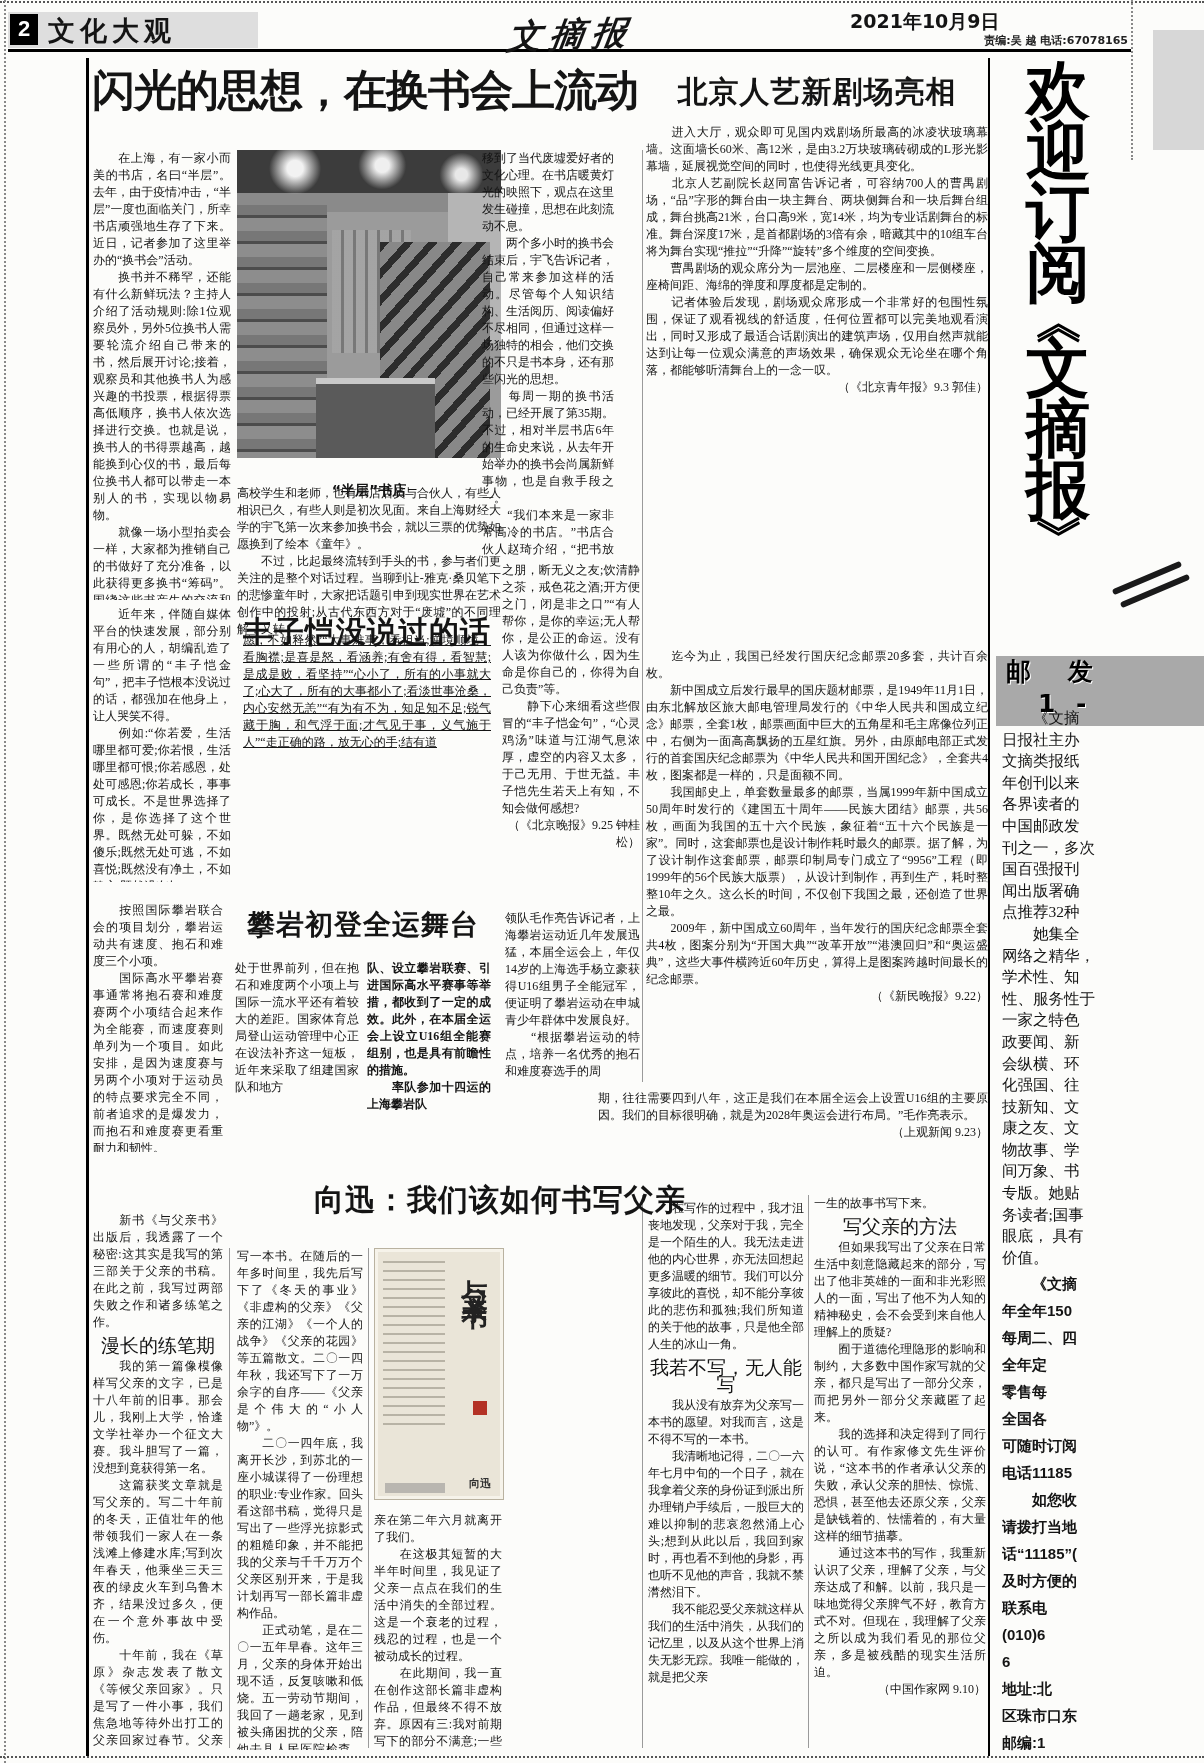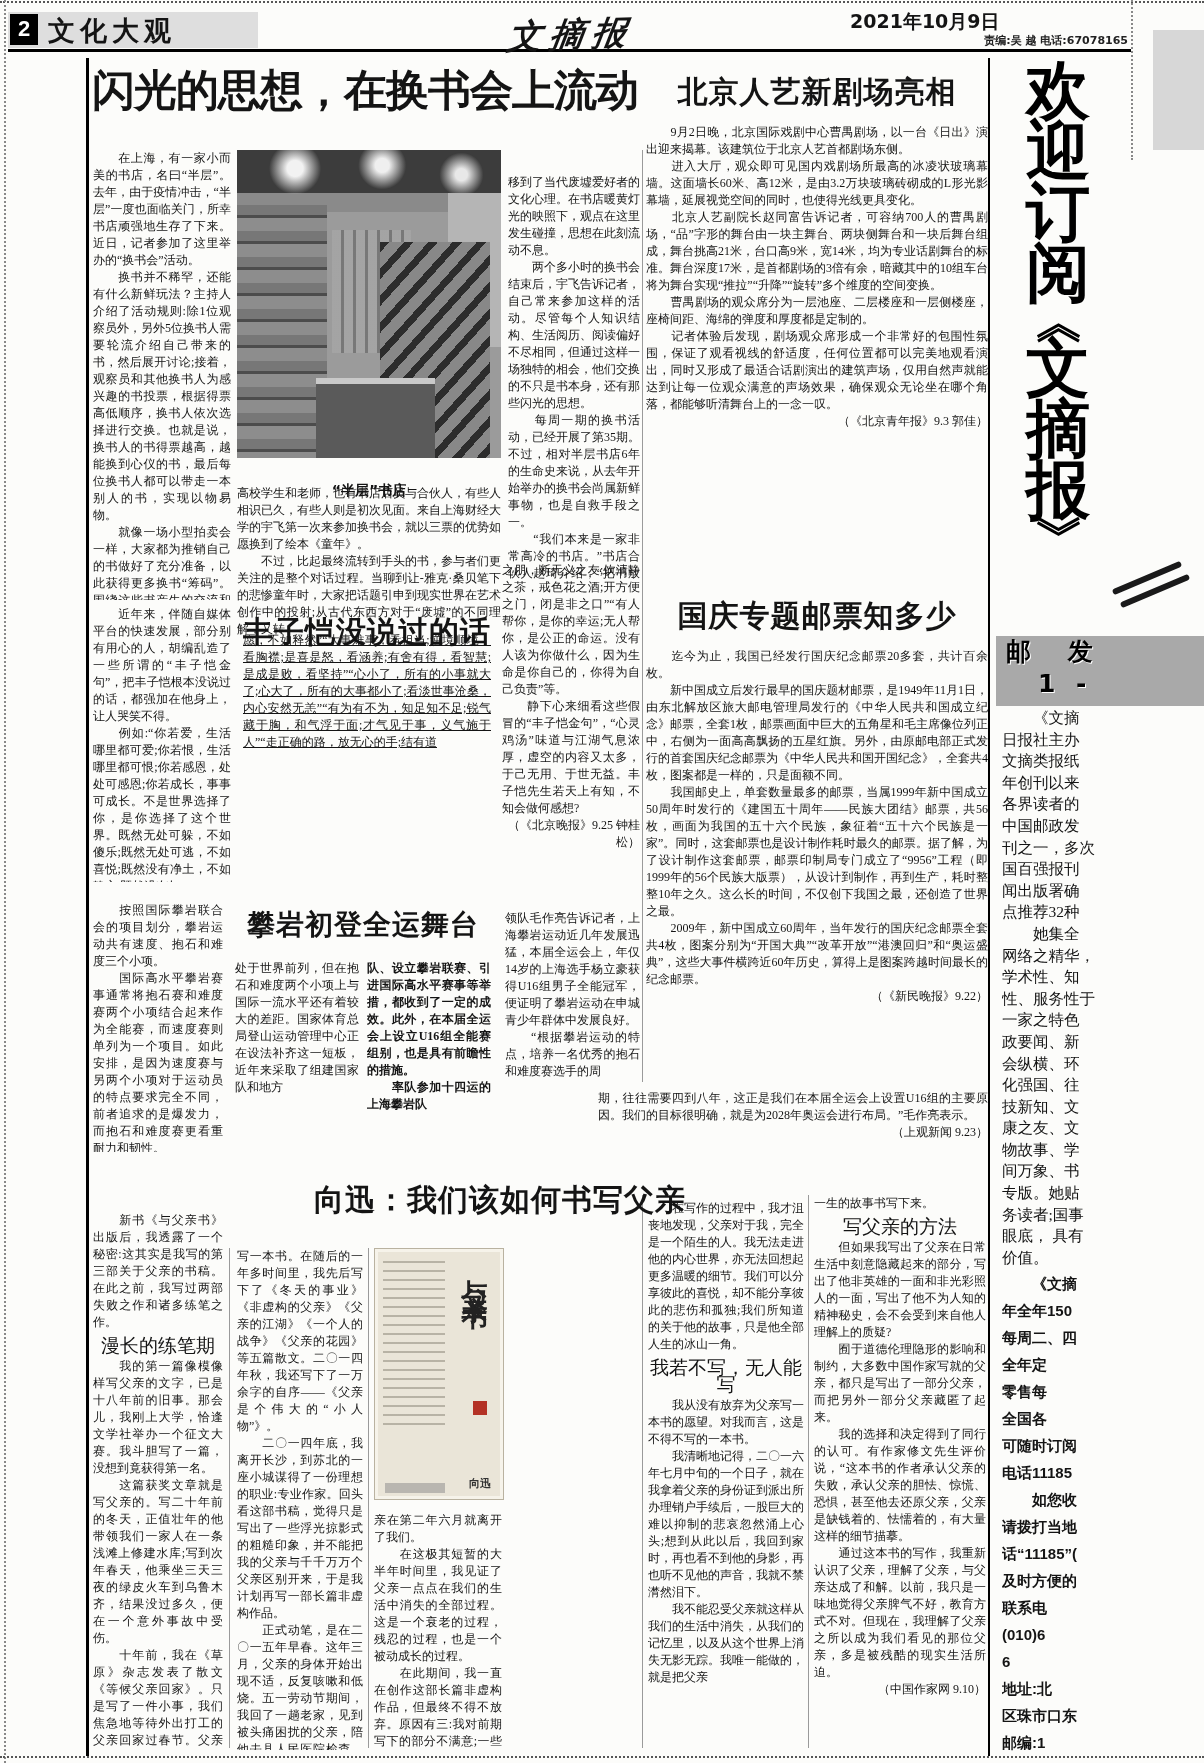--- a/index.html
+++ b/index.html
@@ -53,21 +53,21 @@
   .book-script{position:absolute;left:8px;top:12px;width:62px;height:170px;
      background:repeating-linear-gradient(180deg,rgba(90,85,70,.35) 0 2px,rgba(0,0,0,0) 2px 9px);}
   .book-seal{position:absolute;right:16px;top:152px;width:14px;height:14px;background:#b43226;}
   .book-author{position:absolute;right:12px;bottom:8px;font-size:11px;font-weight:bold;color:#333;}
   .book-pub{position:absolute;left:10px;bottom:6px;width:60px;height:10px;background:#888;opacity:.5;}
   
   .promo{font-family:"DejaVu Sans",sans-serif;font-weight:bold;text-align:center;color:#000;}
   .promo p{margin:0;font-size:64px;line-height:61px;}
   .promo p.br{font-size:46px;line-height:34px;transform:rotate(90deg);}
   .squig{position:absolute;width:74px;height:6px;background:#1a1a1a;transform:rotate(-23deg);border-radius:3px;}
-  .postal-box{background:#a9a9a9;color:#000;overflow:hidden;}
+  .postal-box{background:#a9a9a9;color:#000;overflow:hidden;margin-top:20px;}
   .postal-line{font-family:"DejaVu Sans",sans-serif;font-weight:bold;font-size:25px;line-height:32px;
      letter-spacing:14px;text-shadow:1px 1px 0 #fff;padding-left:10px;white-space:nowrap;}
   .sb{overflow:hidden;}
   .sb p{margin:0;white-space:nowrap;}
   .sb1{font-size:15.5px;line-height:21.6px;}
   .sb2{font-family:"Liberation Sans",sans-serif;font-weight:bold;font-size:15px;line-height:27px;}
   .adbox{background:#d7d7d7;}
 </style>
 </head>
 <body>
@@ -106,34 +106,33 @@
     <div class="shelf2"></div>
     <div class="wall"></div>
     <div class="stairs"></div>
     <div class="desk"></div>
   </div>
   <div class="abs caption" style="left:237px;top:462px;width:264px;">“半层”书店</div>
   <div class="abs tcol" style="left:237px;top:485px;width:264px;height:158px;">
       <p>高校学生和老师，也有书店店员与合伙人，有些人相识已久，有些人则是初次见面。来自上海财经大学的宇飞第一次来参加换书会，就以三票的优势如愿换到了绘本《童年》。</p>
       <p>　　不过，比起最终流转到手头的书，参与者们更关注的是整个对话过程。当聊到让-雅克·桑贝笔下的悲惨童年时，大家把话题引申到现实世界在艺术创作中的投射;从古代东西方对于“废墟”的不同理解，又转</p>
     </div>
-  <div class="abs tcol" style="left:508px;top:150px;width:132px;height:408px;margin-top:24px;">
+  <div class="abs tcol" style="left:482px;top:150px;width:132px;height:408px;">
     <div>
         <p>移到了当代废墟爱好者的文化心理。在书店暖黄灯光的映照下，观点在这里发生碰撞，思想在此刻流动不息。</p>
         <p>　　两个多小时的换书会结束后，宇飞告诉记者，自己常来参加这样的活动。尽管每个人知识结构、生活阅历、阅读偏好不尽相同，但通过这样一场独特的相会，他们交换的不只是书本身，还有那些闪光的思想。</p>
         <p>　　每周一期的换书活动，已经开展了第35期。不过，相对半层书店6年的生命史来说，从去年开始举办的换书会尚属新鲜事物，也是自救手段之一。</p>
         <p>　　“我们本来是一家非常高冷的书店。”书店合伙人赵琦介绍，“把书放在书架上，就是在跟读者交流了。或者说，最好的交流方式就是我选了很多好书，等你过来挑选。”</p>
       </div>
 
   </div>
 
   <div class="abs hl hl-lg" style="left:646px;top:72px;width:342px;">北京人艺新剧场亮相</div>
   <div class="abs tcol" style="left:646px;top:124px;width:342px;height:438px;">
     <div>
-        <p>　　9月2日晚，北京国际戏剧中心曹禺剧场，以一台《日出》演出迎来揭幕。该建筑位于北京人艺首都剧场东侧。</p>
         <p>　　进入大厅，观众即可见国内戏剧场所最高的冰凌状玻璃幕墙。这面墙长60米、高12米，是由3.2万块玻璃砖砌成的L形光影幕墙，延展视觉空间的同时，也使得光线更具变化。</p>
         <p>　　北京人艺副院长赵同富告诉记者，可容纳700人的曹禺剧场，“品”字形的舞台由一块主舞台、两块侧舞台和一块后舞台组成，舞台挑高21米，台口高9米，宽14米，均为专业话剧舞台的标准。舞台深度17米，是首都剧场的3倍有余，暗藏其中的10组车台将为舞台实现“推拉”“升降”“旋转”多个维度的空间变换。</p>
         <p>　　曹禺剧场的观众席分为一层池座、二层楼座和一层侧楼座，座椅间距、海绵的弹度和厚度都是定制的。</p>
         <p>　　记者体验后发现，剧场观众席形成一个非常好的包围性氛围，保证了观看视线的舒适度，任何位置都可以完美地观看演出，同时又形成了最适合话剧演出的建筑声场，仅用自然声就能达到让每一位观众满意的声场效果，确保观众无论坐在哪个角落，都能够听清舞台上的一念一叹。</p>
       </div>
     <p class="src">（《北京青年报》9.3 郭佳）</p>
   </div>
 
   <div class="abs tcol" style="left:93px;top:606px;width:138px;height:276px;">
       <p>　　近年来，伴随自媒体平台的快速发展，部分别有用心的人，胡编乱造了一些所谓的“丰子恺金句”，把丰子恺根本没说过的话，都强加在他身上，让人哭笑不得。</p>
@@ -144,21 +143,20 @@
       <p>愿，不如释然”“大事难事，看担当;逆境顺境，看胸襟;是喜是怒，看涵养;有舍有得，看智慧;是成是败，看坚持”“心小了，所有的小事就大了;心大了，所有的大事都小了;看淡世事沧桑，内心安然无恙”“有为有不为，知足知不足;锐气藏于胸，和气浮于面;才气见于事，义气施于人”“走正确的路，放无心的手;结有道</p>
     </div>
   <div class="abs tcol" style="left:502px;top:562px;width:138px;height:320px;">
     <div>
         <p>之朋，断无义之友;饮清静之茶，戒色花之酒;开方便之门，闭是非之口”“有人帮你，是你的幸运;无人帮你，是公正的命运。没有人该为你做什么，因为生命是你自己的，你得为自己负责”等。</p>
         <p>　　静下心来细看这些假冒的“丰子恺金句”，“心灵鸡汤”味道与江湖气息浓厚，虚空的内容又太多，于己无用、于世无益。丰子恺先生若天上有知，不知会做何感想?</p>
       </div>
     <p class="src">（《北京晚报》9.25 钟桂松）</p>
   </div>
 
-  <div class="abs hl hl-lg" style="left:646px;top:596px;width:342px;">国庆专题邮票知多少</div>
   <div class="abs tcol" style="left:646px;top:648px;width:342px;height:436px;">
     <div>
         <p>　　迄今为止，我国已经发行国庆纪念邮票20多套，共计百余枚。</p>
         <p>　　新中国成立后发行最早的国庆题材邮票，是1949年11月1日，由东北解放区旅大邮电管理局发行的《中华人民共和国成立纪念》邮票，全套1枚，邮票画面中巨大的五角星和毛主席像位列正中，右侧为一面高高飘扬的五星红旗。另外，由原邮电部正式发行的首套国庆纪念邮票为《中华人民共和国开国纪念》，全套共4枚，图案都是一样的，只是面额不同。</p>
         <p>　　我国邮史上，单套数量最多的邮票，当属1999年新中国成立50周年时发行的《建国五十周年——民族大团结》邮票，共56枚，画面为我国的五十六个民族，象征着“五十六个民族是一家”。同时，这套邮票也是设计制作耗时最久的邮票。据了解，为了设计制作这套邮票，邮票印制局专门成立了“9956”工程（即1999年的56个民族大版票），从设计到制作，再到生产，耗时整整10年之久。这么长的时间，不仅创下我国之最，还创造了世界之最。</p>
         <p>　　2009年，新中国成立60周年，当年发行的国庆纪念邮票全套共4枚，图案分别为“开国大典”“改革开放”“港澳回归”和“奥运盛典”，这些大事件横跨近60年历史，算得上是图案跨越时间最长的纪念邮票。</p>
       </div>
     <p class="src">（《新民晚报》9.22）</p>
   </div>
 

